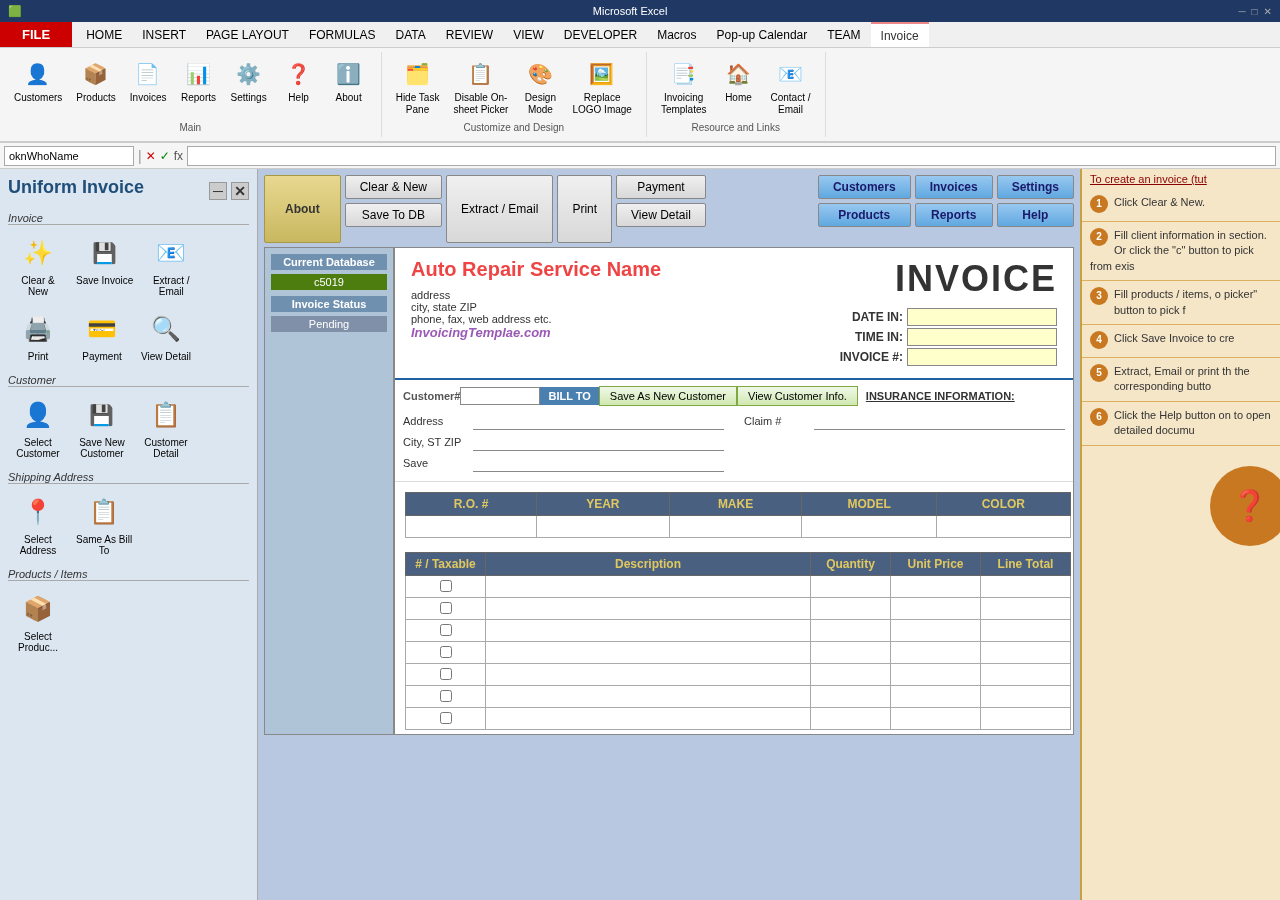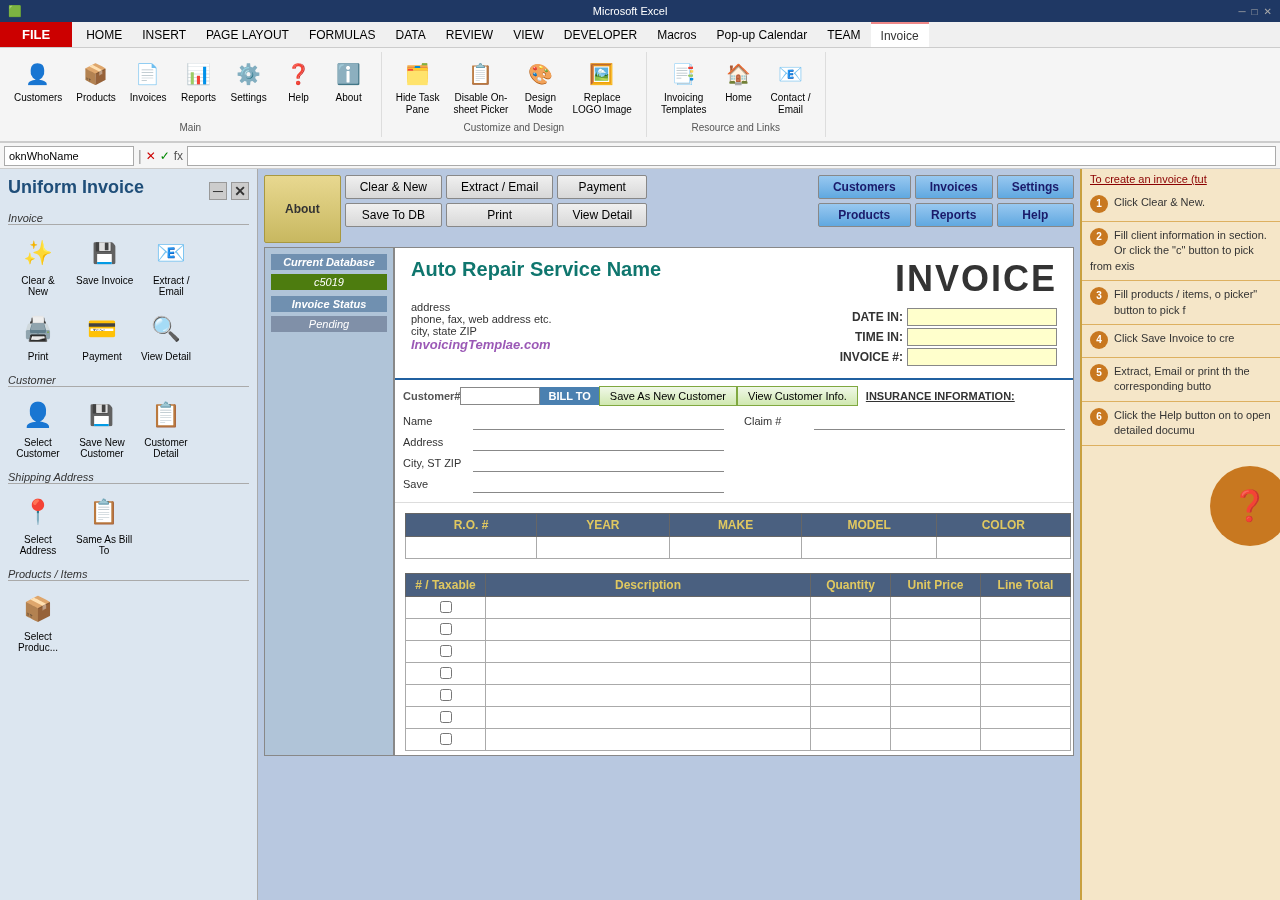--- a/index.html
+++ b/index.html
@@ -238,38 +238,37 @@
     .action-btn.products { background: linear-gradient(to bottom, #98c8f0, #60a8e0); color: #1a1a6a; font-weight: bold; }
     .action-btn.reports { background: linear-gradient(to bottom, #98c8f0, #60a8e0); color: #1a1a6a; font-weight: bold; }
     .action-btn.help { background: linear-gradient(to bottom, #98c8f0, #60a8e0); color: #1a1a6a; font-weight: bold; }
 
     
     .invoice-form {
       background: white;
       border: 1px solid #888;
       position: relative;
     }
-    .company-name { font-size: 20px; font-weight: bold; color: #0f766e; margin-bottom: 20px; }
+    .company-name { font-size: 20px; font-weight: bold; color: #ef4444; margin-bottom: 8px; }
     .company-address { font-size: 11px; color: #333; }
     .invoice-word { font-size: 36px; font-weight: bold; color: #333; letter-spacing: 2px; }
     .logo-placeholder {
       color: #9b59b6;
       font-weight: bold;
       font-size: 13px;
       font-style: italic;
     }
 
     
     .db-sidebar {
       width: 130px;
       background: #b0c4d8;
       border-right: 2px solid #888;
       padding: 6px;
       flex-shrink: 0;
-      font-style: italic;
     }
     .db-label {
       font-size: 11px;
       font-weight: bold;
       text-align: center;
       background: #7090b0;
       color: white;
       padding: 2px;
       margin-bottom: 4px;
     }
@@ -653,21 +652,21 @@
       <div style="display:flex;gap:4px;margin-bottom:4px;">
 
         <div style="display:flex;flex-direction:column;justify-content:center;">
           <button class="action-btn about" style="height:68px;">About</button>
         </div>
 
         <div style="display:flex;flex-direction:column;gap:4px;">
           <button class="action-btn">Clear &amp; New</button>
           <button class="action-btn">Save To DB</button>
         </div>
-        <div style="display:flex;flex-direction:column;gap:4px;">
+        <div style="display:flex;gap:4px;">
           <button class="action-btn">Extract / Email</button>
           <button class="action-btn">Print</button>
         </div>
         <div style="display:flex;flex-direction:column;gap:4px;">
           <button class="action-btn">Payment</button>
           <button class="action-btn">View Detail</button>
         </div>
         <div style="flex:1;"></div>
 
         <div style="display:flex;flex-direction:column;gap:4px;">
@@ -693,22 +692,22 @@
             <div class="invoice-status-label">Invoice Status</div>
             <div class="invoice-status-value">Pending</div>
           </div>
 
           <div class="invoice-main">
 
             <div style="display:flex;padding:10px 16px;border-bottom:2px solid #2060a0;">
               <div style="flex:1;">
                 <div class="company-name">Auto Repair Service Name</div>
                 <div class="company-address">address</div>
+                <div class="company-address">city, state ZIP</div>
                 <div class="company-address">phone, fax, web address etc.</div>
-                <div class="company-address">city, state ZIP</div>
                 <div class="logo-placeholder">InvoicingTemplae.com</div>
               </div>
               <div style="text-align:right;display:flex;flex-direction:column;justify-content:flex-start;">
                 <div class="invoice-word">INVOICE</div>
                 <div style="margin-top:8px;">
                   <div class="date-row">
                     <span class="date-label">DATE IN:</span>
                     <input class="date-input" type="text" style="">
                   </div>
                   <div class="date-row">
@@ -728,24 +727,20 @@
                 <span class="customer-num-label">Customer#</span>
                 <input type="text" style="width: 80px; height: 18px; border: 1px solid rgb(136, 136, 136); font-size: 11px;">
                 <span class="bill-to-label">BILL TO</span>
                 <button class="save-new-btn">Save As New Customer</button>
                 <button class="view-info-btn">View Customer Info.</button>
                 <span class="insurance-label">INSURANCE INFORMATION:</span>
               </div>
               <div style="display:grid;grid-template-columns:1fr 1fr;gap:2px 20px;">
 
                 <div>
-                  <div class="form-row">
-                    <span class="form-label">Name</span>
-                    <input class="form-input" type="text" style="">
-                  </div>
                   <div class="form-row">
                     <span class="form-label">Address</span>
                     <input class="form-input" type="text" style="">
                   </div>
                   <div class="form-row">
                     <span class="form-label">City, ST ZIP</span>
                     <input class="form-input" type="text" style="">
                   </div>
                   <div class="form-row">
                     <span class="form-label">Save</span>

